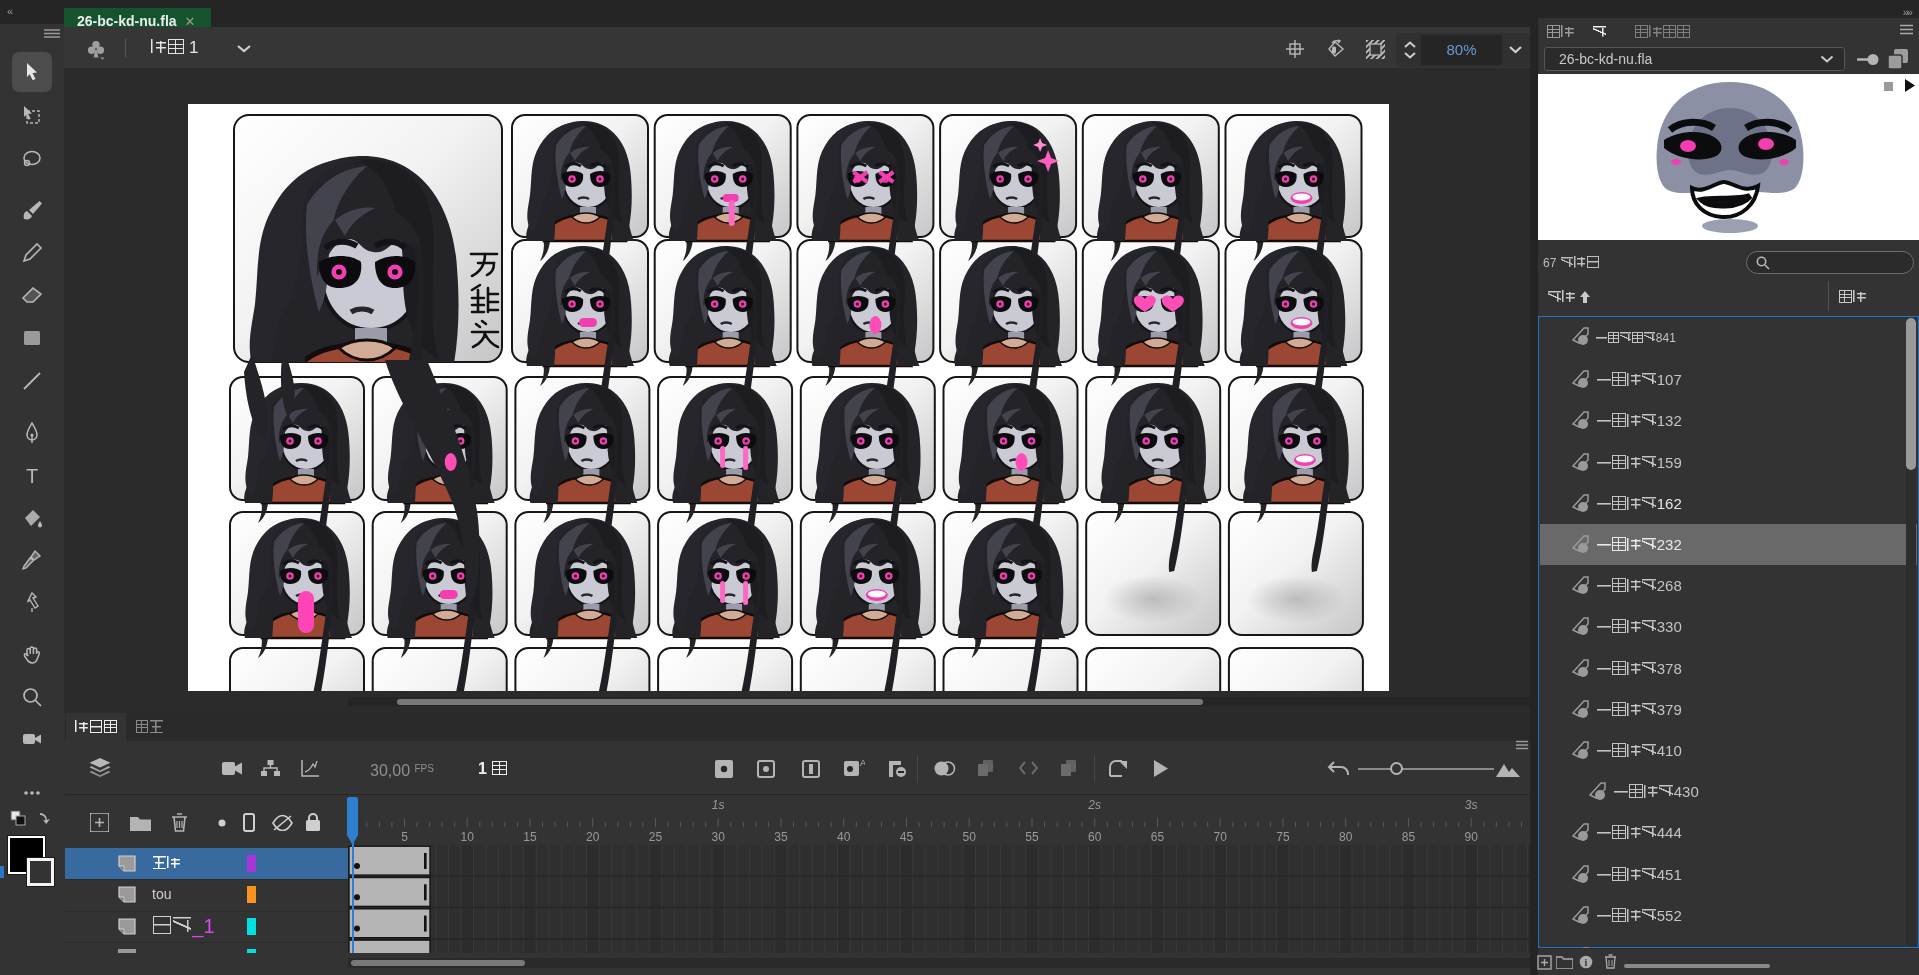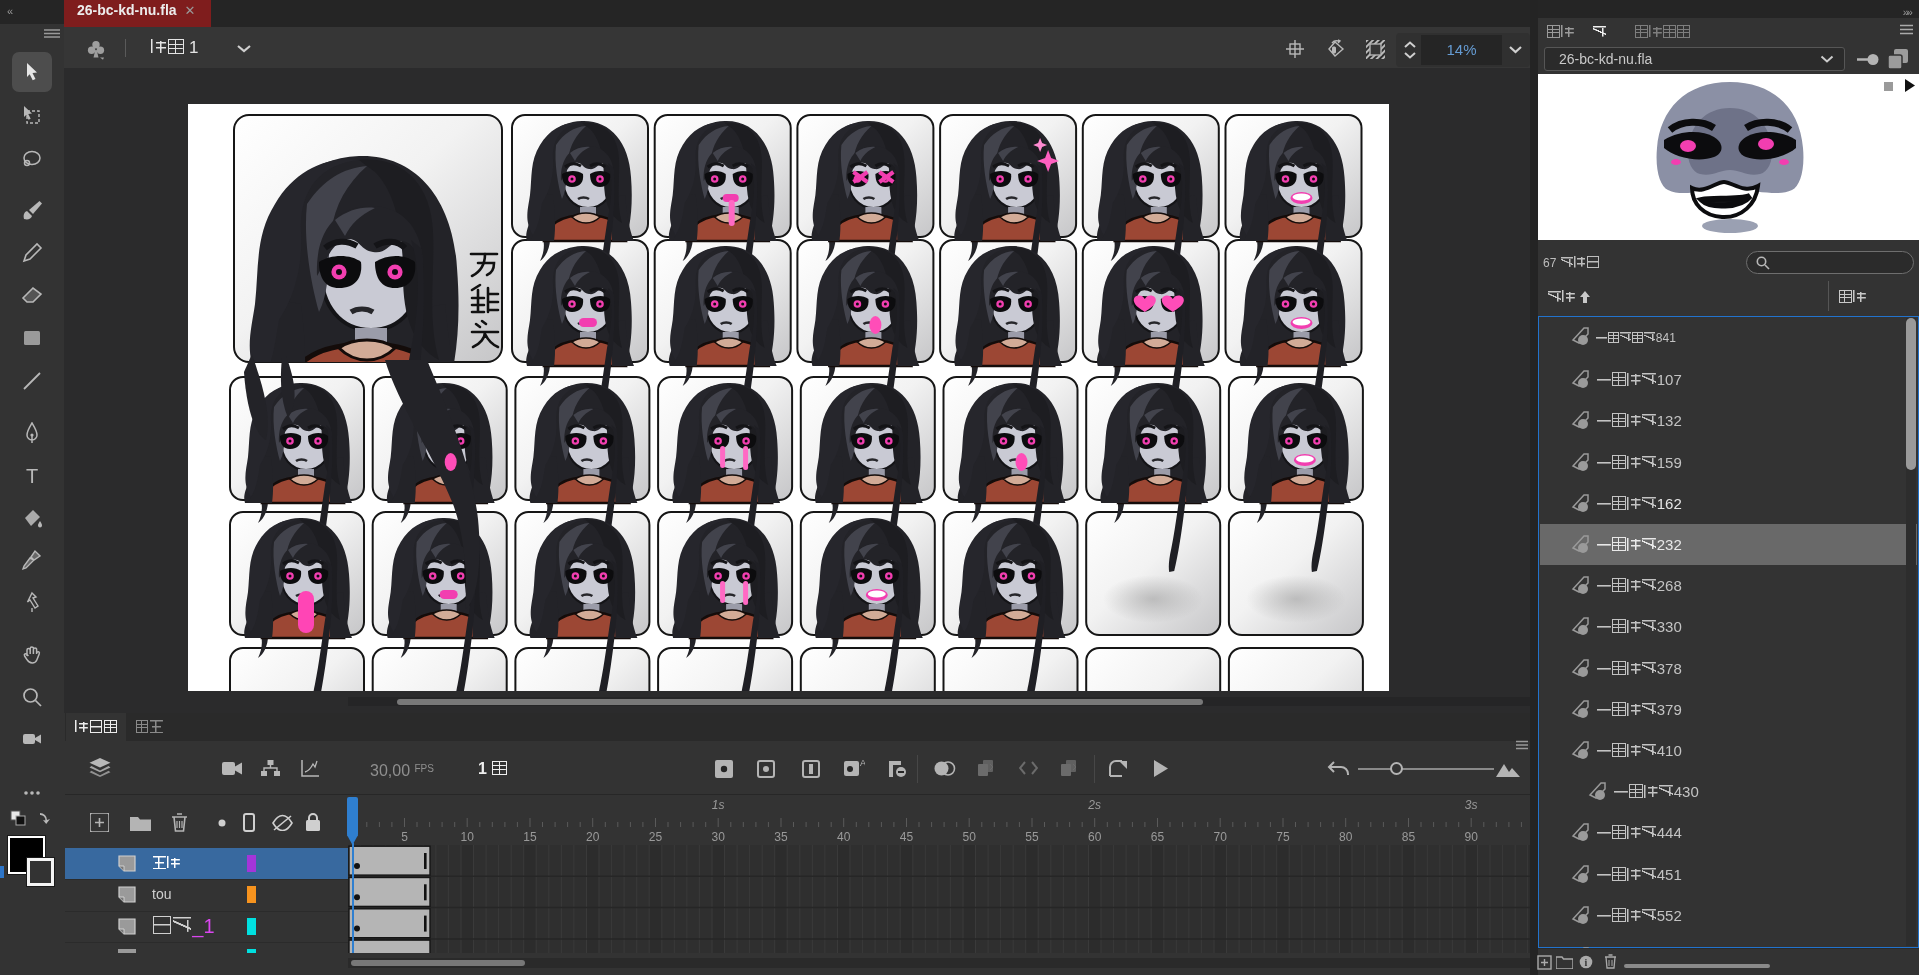--- a/index.html
+++ b/index.html
@@ -11,21 +11,21 @@
 .zc{background:linear-gradient(var(--zc),var(--zc)) 0 50%/1.5px 96%,linear-gradient(var(--zc),var(--zc)) 100% 22%/68% 1.5px,linear-gradient(var(--zc),var(--zc)) 100% 62%/68% 1.5px,linear-gradient(var(--zc),var(--zc)) 66% 60%/1.5px 80%;background-repeat:no-repeat}
 .zd{background:linear-gradient(var(--zc),var(--zc)) 50% 6%/100% 1.5px,linear-gradient(24deg,transparent 45%,var(--zc) 47%,var(--zc) 53%,transparent 55%),linear-gradient(var(--zc),var(--zc)) 82% 64%/1.5px 66%;background-repeat:no-repeat}
 .zf{border:1.2px solid var(--zc);background:linear-gradient(var(--zc),var(--zc)) 50% 32%/100% 1.2px,linear-gradient(var(--zc),var(--zc)) 50% 64%/100% 1.2px,linear-gradient(var(--zc),var(--zc)) 50% 50%/1.2px 100%;background-repeat:no-repeat}
 .ze{background:linear-gradient(var(--zc),var(--zc)) 50% 55%/100% 1.6px no-repeat}
 svg.abs{display:block}
 </style></head><body>
 <div class="abs" style="left:0px;top:0px;width:1919px;height:27px;background:#252525"></div>
 <div class="abs" style="left:0px;top:0px;width:64px;height:24px;background:#252525;color:#999;font-size:11px;letter-spacing:-2px">
     <span style="position:absolute;left:7px;top:5px">«</span>
   </div>
-<div class="abs" style="left:64px;top:0px;width:147px;height:27px;background:#7f1d1d;color:#ececec;font-size:14px;font-weight:bold;line-height:21px;padding-left:13px">26-bc-kd-nu.fla <span style="color:#9a9a9a;font-weight:400;font-size:13px;margin-left:4px">✕</span></div>
+<div class="abs" style="left:64px;top:8px;width:147px;height:27px;background:#14532d;color:#ececec;font-size:14px;font-weight:bold;line-height:27px;padding-left:13px">26-bc-kd-nu.fla <span style="color:#9a9a9a;font-weight:400;font-size:13px;margin-left:4px">✕</span></div>
 <div class="abs" style="left:64px;top:27px;width:1466px;height:41px;background:#363636"></div>
 <svg class="abs" style="left:85px;top:38px" width="22" height="22" viewBox="0 0 22 22">
     <g fill="#9e9e9e">
       <circle cx="11" cy="6.8" r="3.7"></circle>
       <circle cx="6.6" cy="12.2" r="3.7"></circle>
       <circle cx="15.4" cy="12.2" r="3.7"></circle>
       <path d="M10.3,12 L8.5,19.5 h5 L11.7,12 z"></path>
       <path d="M15 19.5h4l-1 2.2z"></path>
     </g>
   </svg>
@@ -58,21 +58,21 @@
     <rect x="0" y="0" width="19" height="19" fill="url(#hch)"></rect>
     <rect x="4" y="4" width="11" height="11" fill="#363636" stroke="#b8b8b8" stroke-width="1.3"></rect>
   </svg>
 <div class="abs" style="left:1396px;top:33px;width:134px;height:34px;background:#303030;border-radius:4px"></div>
 <svg class="abs" style="left:1403px;top:40px" width="14" height="20" viewBox="0 0 14 20">
     <g stroke="#cfcfcf" stroke-width="2" fill="none">
       <path d="M2 7l5-4.5L12 7"></path>
       <path d="M2 13l5 4.5L12 13"></path>
     </g>
   </svg>
-<div class="abs" style="left:1421px;top:35px;width:81px;height:30px;background:#252525;color:#659bd2;font-size:15px;line-height:30px;text-align:center">14%</div>
+<div class="abs" style="left:1421px;top:35px;width:81px;height:30px;background:#252525;color:#659bd2;font-size:15px;line-height:30px;text-align:center">80%</div>
 <svg class="abs" style="left:1508px;top:45px" width="15" height="10" viewBox="0 0 15 10">
     <path d="M2 2l5.5 5L13 2" stroke="#cfcfcf" stroke-width="2.2" fill="none"></path>
   </svg>
 <div class="abs" style="left:0px;top:24px;width:64px;height:951px;background:#333"></div>
 <div class="abs" style="left:44px;top:25px;width:20px;height:12px;"><svg width="16" height="11" viewBox="0 0 16 11">
       <g stroke="#9a9a9a" stroke-width="1.5">
         <path d="M0 2h16M0 5.5h16M0 9h16"></path>
       </g>
     </svg></div>
 <div class="abs" style="left:12px;top:52px;width:40px;height:40px;background:#4d4d4d;border-radius:7px"></div>

